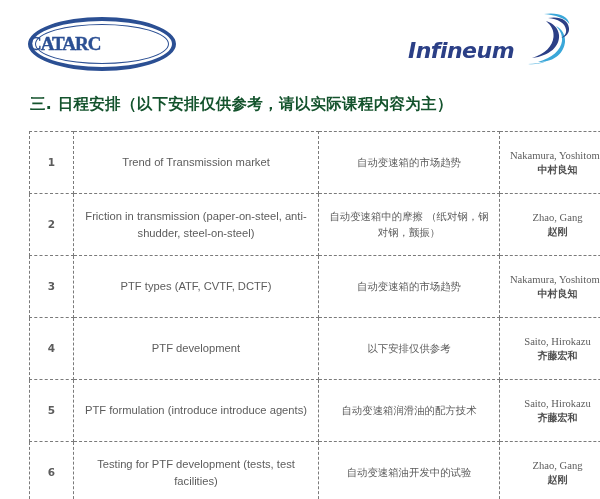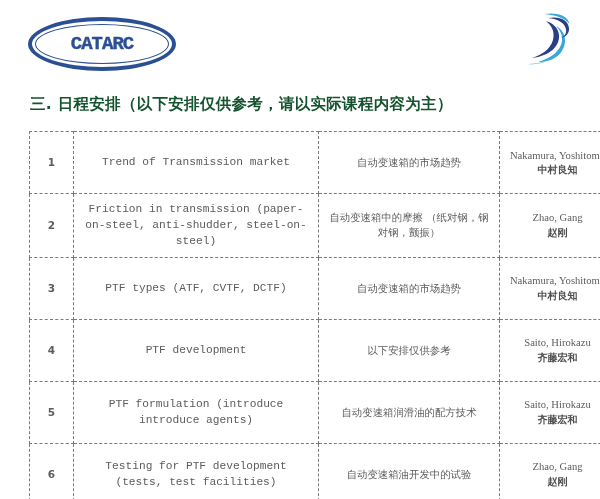--- a/index.html
+++ b/index.html
@@ -48,22 +48,21 @@
     box-sizing: border-box;
     border: 1.5px solid #2b4f93;
     border-radius: 50%;
   }
   .catarc-text {
     position: absolute;
     left: 0;
     right: 0;
     top: 50%;
     transform: translateY(-50%);
-    text-align: center;
-    font-family: Liberation Mono, monospace;
+    font-family: Liberation Serif, serif;
     font-weight: 700;
     font-size: 19px;
     letter-spacing: -1px;
     color: #2b4f93;
     -webkit-text-stroke: 0.4px #2b4f93;
   }
 
   .infineum-logo {
     position: absolute;
     left: 408px;
@@ -121,21 +120,21 @@
   }
   td.col-no {
     width: 31px;
     font-family: "DejaVu Sans", sans-serif;
     font-weight: 700;
     font-size: 10.5px;
     color: #3a3a3a;
   }
   td.col-en {
     width: 232px;
-    font-family: Liberation Mono, monospace;
+    font-family: Liberation Sans, sans-serif;
     font-size: 11.2px;
     color: #5d5d5d;
   }
   td.col-zh {
     width: 168px;
     font-family: "DejaVu Sans", sans-serif;
     font-size: 10.4px;
     font-weight: 400;
     color: #4f4f4f;
   }
@@ -160,20 +159,21 @@
 
 <div class="header">
 
   <div class="catarc-logo">
     <div class="catarc-ellipse"></div>
     <div class="catarc-ellipse-inner"></div>
     <div class="catarc-text">CATARC</div>
   </div>
 
   <div class="infineum-logo">
+    <div class="infineum-text">Infineum</div>
     <svg class="infineum-swoosh" viewBox="0 0 62 56">
       <path d="M30 50 C48 50 56 40 57 30 C57.6 23 54 17 48 14 C53 19 54.5 24 54 29 C53 38 44 46 30 50 Z" fill="#3aa7d9"></path>
       <path d="M24 46 C42 44 52 34 51 23 C50.4 16 45 11 38 9 C44 14 46 19 45.5 25 C44.7 34 37 42 24 46 Z" fill="#2b3f86"></path>
       <path d="M40 6 C52 4 60 8 61 16 C61.6 21 58 25 53 26 C57 24 58.6 21 58 17.5 C57 11 50 7 40 6 Z" fill="#2b3f86"></path>
       <path d="M36 2 C50 0 60 4 61.5 12 C57 6 48 3 36 2 Z" fill="#3aa7d9"></path>
       <path d="M20 52 C34 52 42 48 45 43 C40 50 31 53 20 52 Z" fill="#3aa7d9"></path>
     </svg>
   </div>
 
 </div>

